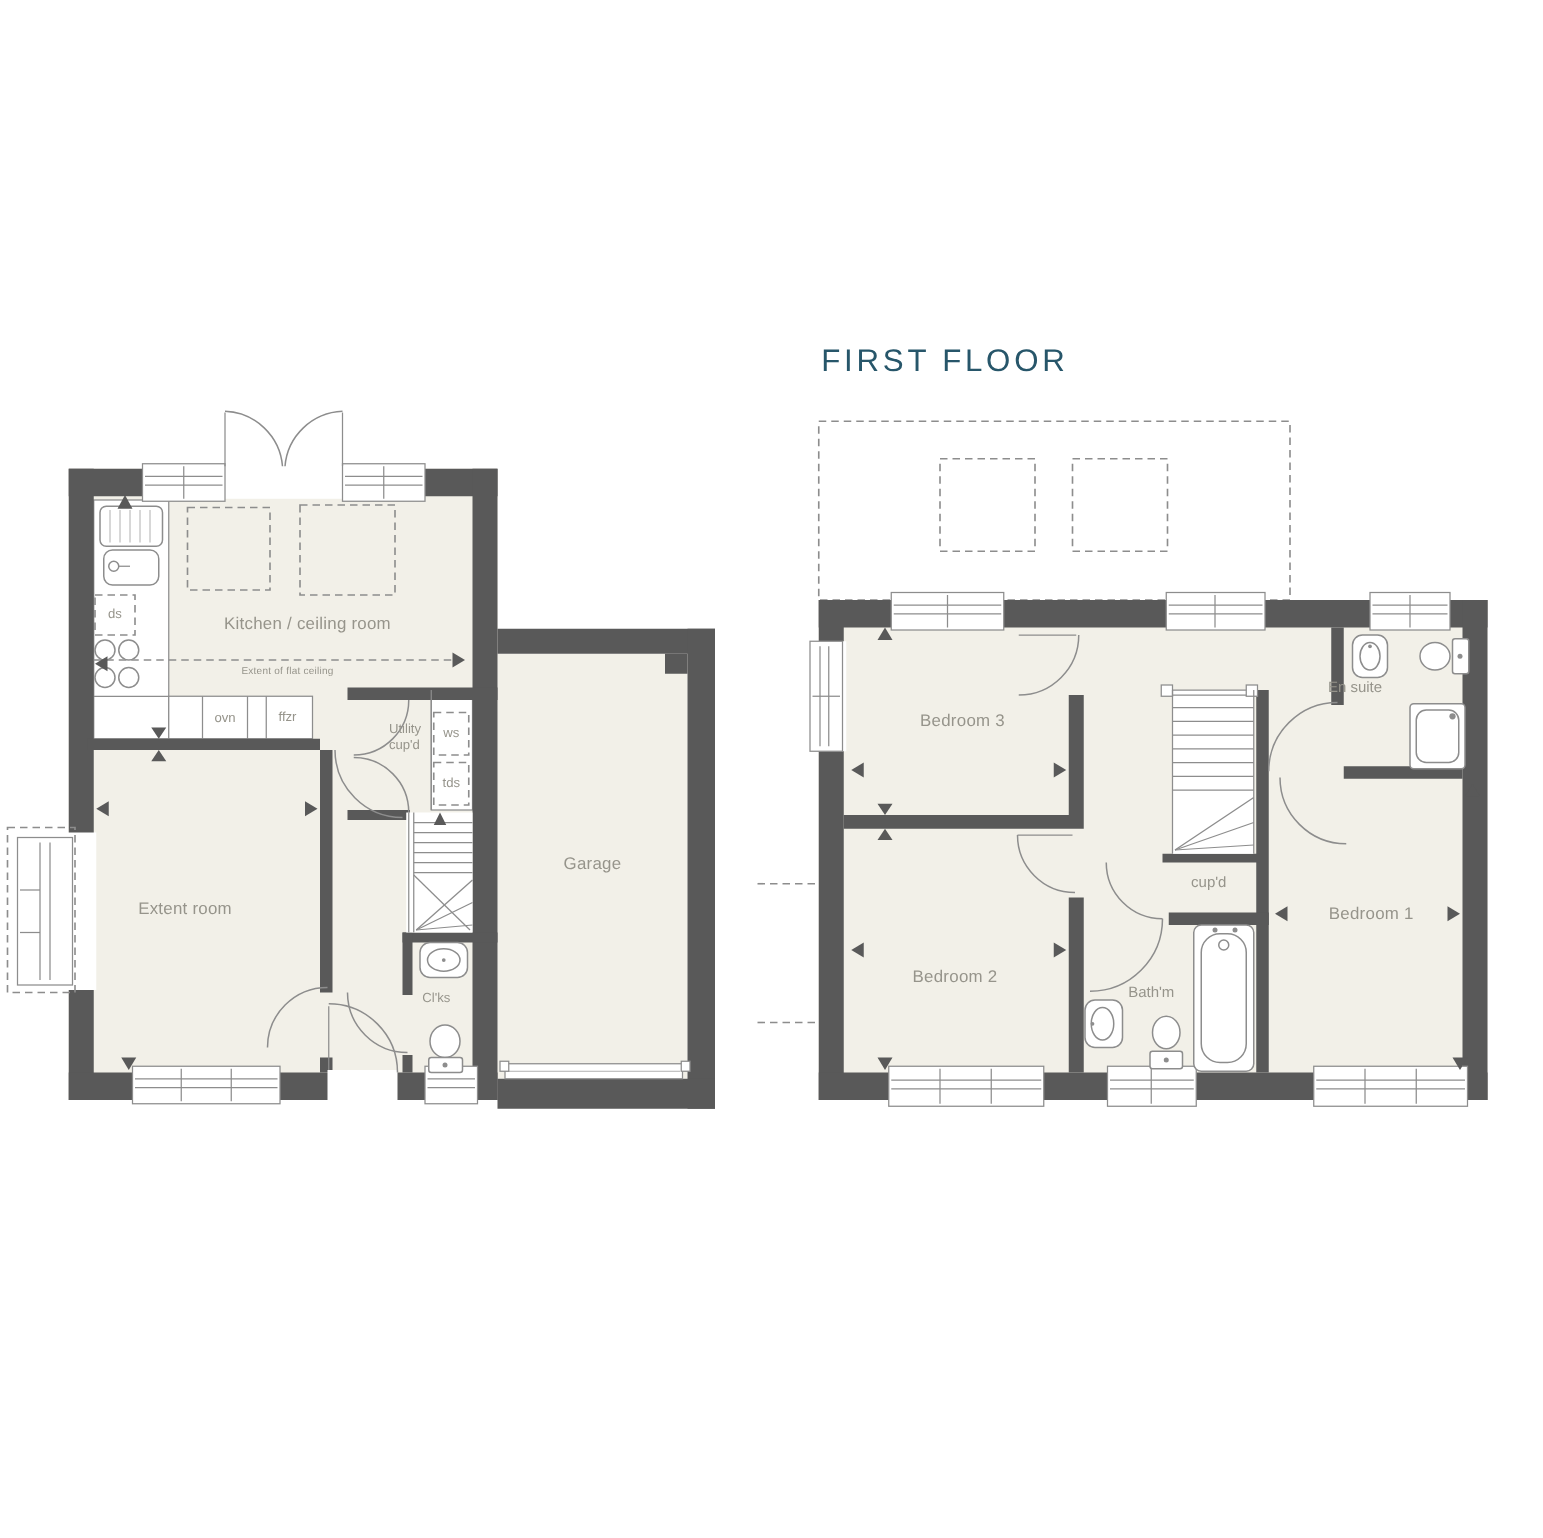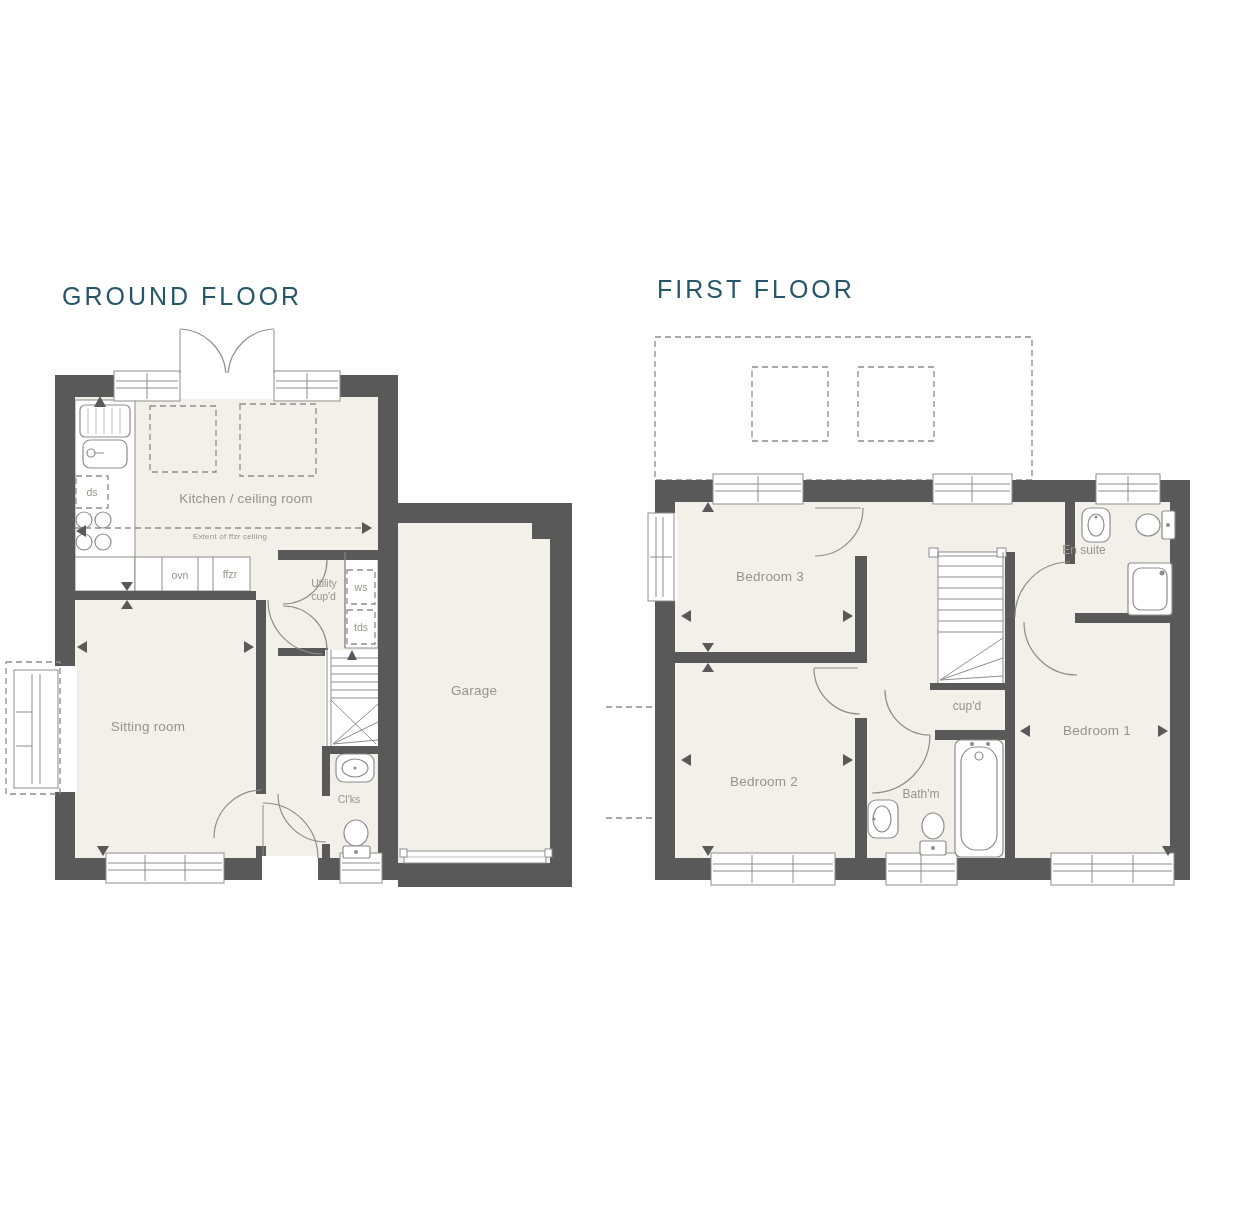--- a/index.html
+++ b/index.html
@@ -354,33 +354,32 @@
       <polygon class="tri" points="843,754 843,766 853,760"></polygon>
       <polygon class="tri" points="702,846 714,846 708,856"></polygon>
       <polygon class="tri" points="1030,725 1030,737 1020,731"></polygon>
       <polygon class="tri" points="1158,725 1158,737 1168,731"></polygon>
       <polygon class="tri" points="1162,846 1174,846 1168,856"></polygon>
       <polygon class="tri" points="1172,637 1184,637 1178,627"></polygon>
     </g>
   </g>
 </svg>
 
-<div class="title" style="left:62px;top:282px">GROUND FLOOR</div>
 <div class="title" style="left:657px;top:275px">FIRST FLOOR</div>
 
 <div class="lbl room" style="left:246px;top:499px">Kitchen / ceiling room</div>
-<div class="lbl tiny" style="left:230px;top:537px">Extent of ffzr ceiling</div>
+<div class="lbl tiny" style="left:230px;top:537px">Extent of flat ceiling</div>
 <div class="lbl small" style="left:92px;top:492px">ds</div>
 <div class="lbl small" style="left:180px;top:575px">ovn</div>
 <div class="lbl small" style="left:230px;top:574px">ffzr</div>
 <div class="lbl small" style="left:324px;top:590px">Utility
 cup'd</div>
 <div class="lbl small" style="left:361px;top:587px">ws</div>
 <div class="lbl small" style="left:361px;top:627px">tds</div>
-<div class="lbl room" style="left:148px;top:727px">Sitting room</div>
+<div class="lbl room" style="left:148px;top:727px">Extent room</div>
 <div class="lbl small" style="left:349px;top:799px">Cl'ks</div>
 <div class="lbl room" style="left:474px;top:691px">Garage</div>
 
 <div class="lbl room" style="left:770px;top:577px">Bedroom 3</div>
 <div class="lbl room" style="left:764px;top:782px">Bedroom 2</div>
 <div class="lbl room" style="left:1097px;top:731px">Bedroom 1</div>
 <div class="lbl mid" style="left:1084px;top:550px">En suite</div>
 <div class="lbl mid" style="left:967px;top:706px">cup'd</div>
 <div class="lbl mid" style="left:921px;top:794px">Bath'm</div>
 

